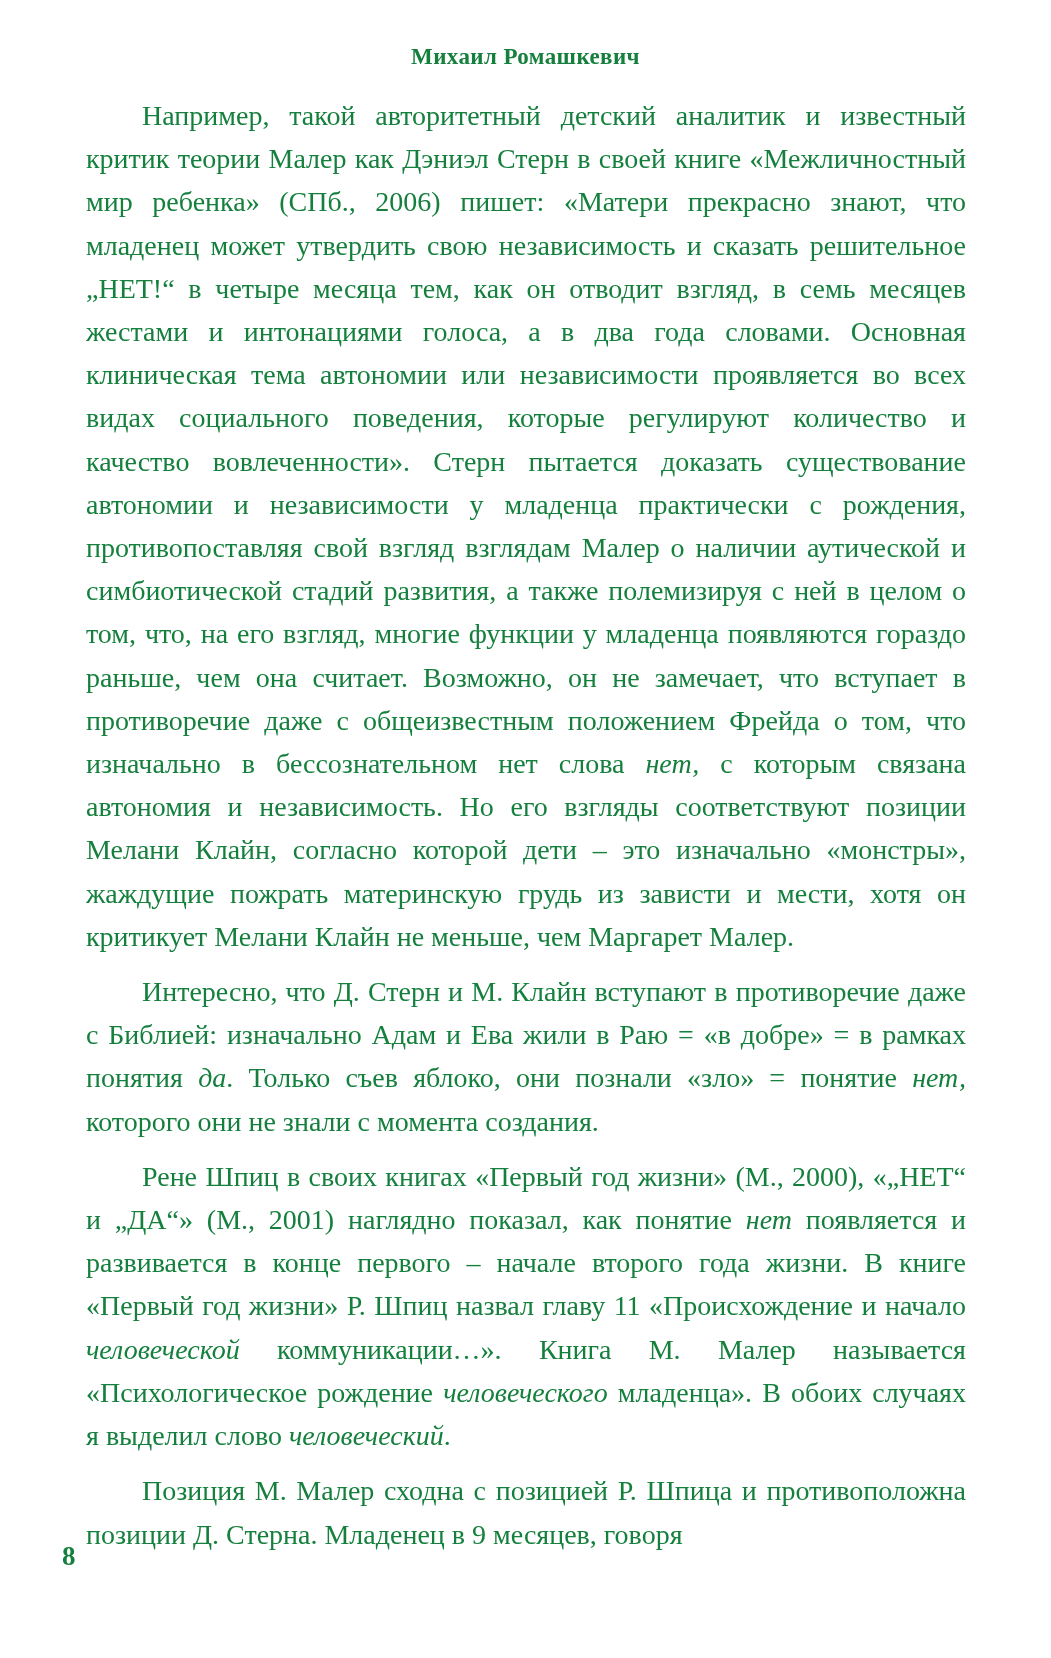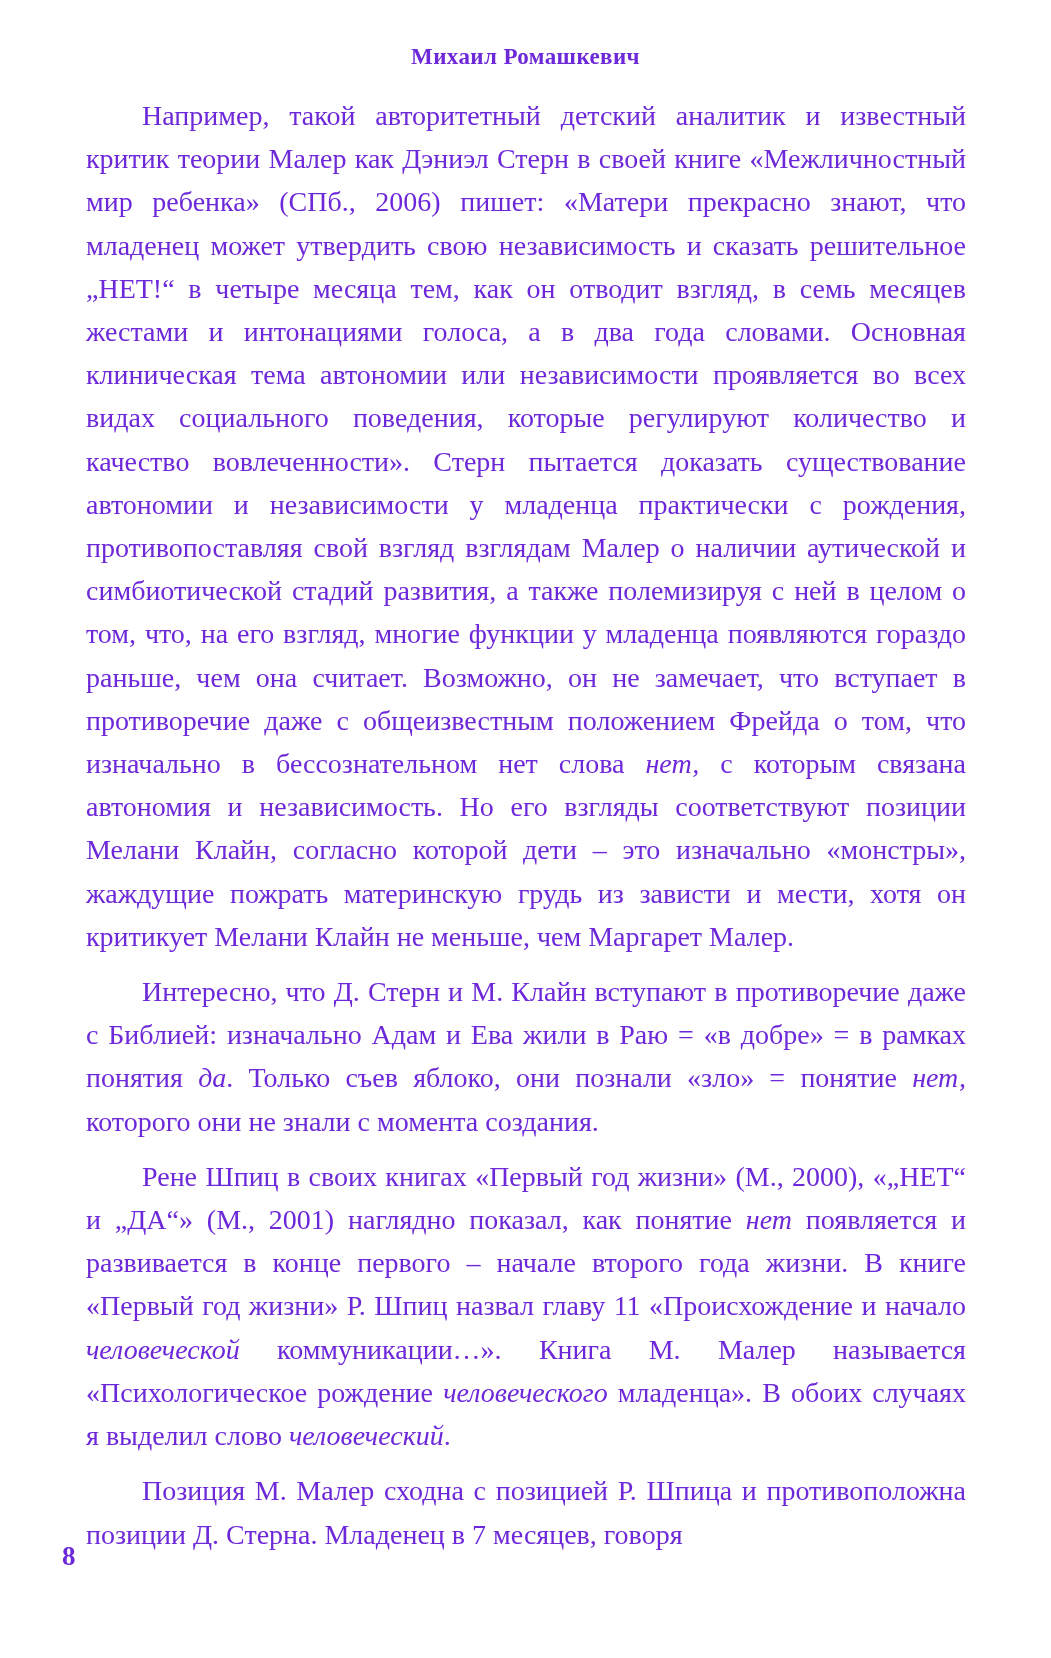--- a/index.html
+++ b/index.html
@@ -7,21 +7,21 @@
     padding: 0;
     background: #ffffff;
   }
   .page {
     position: relative;
     width: 1051px;
     height: 1658px;
     background: #ffffff;
     box-sizing: border-box;
     font-family: "Liberation Serif", "DejaVu Serif", serif;
-    color: #6d28d9;
+    color: #15803d;
     overflow: hidden;
   }
   .running-head {
     position: absolute;
     top: 44px;
     left: 0;
     width: 100%;
     text-align: center;
     font-size: 23px;
     letter-spacing: 0.4px;
@@ -60,18 +60,18 @@
 <body>
 
 <div class="page">
 
   <div class="running-head">Михаил Ромашкевич</div>
 
   <div class="content">
     <p class="para">Например, такой авторитетный детский аналитик и известный критик теории Малер как Дэниэл Стерн в своей книге «Межличностный мир ребенка» (СПб., 2006) пишет: «Матери прекрасно знают, что младенец может утвердить свою независимость и сказать решительное „НЕТ!“ в четыре месяца тем, как он отводит взгляд, в семь месяцев жестами и интонациями голоса, а в два года словами. Основная клиническая тема автономии или независимости проявляется во всех видах социального поведения, которые регулируют количество и качество вовлеченности». Стерн пытается доказать существование автономии и независимости у младенца практически с рождения, противопоставляя свой взгляд взглядам Малер о наличии аутической и симбиотической стадий развития, а также полемизируя с ней в целом о том, что, на его взгляд, многие функции у младенца появляются гораздо раньше, чем она считает. Возможно, он не замечает, что вступает в противоречие даже с общеизвестным положением Фрейда о том, что изначально в бессознательном нет слова <i>нет,</i> с которым связана автономия и независимость. Но его взгляды соответствуют позиции Мелани Клайн, согласно которой дети – это изначально «монстры», жаждущие пожрать материнскую грудь из зависти и мести, хотя он критикует Мелани Клайн не меньше, чем Маргарет Малер.</p>
     <p class="para">Интересно, что Д. Стерн и М. Клайн вступают в противоречие даже с Библией: изначально Адам и Ева жили в Раю = «в добре» = в рамках понятия <i>да</i>. Только съев яблоко, они познали «зло» = понятие <i>нет,</i> которого они не знали с момента создания.</p>
     <p class="para">Рене Шпиц в своих книгах «Первый год жизни» (М., 2000), «„НЕТ“ и „ДА“» (М., 2001) наглядно показал, как понятие <i>нет</i> появляется и развивается в конце первого – начале второго года жизни. В книге «Первый год жизни» Р. Шпиц назвал главу 11 «Происхождение и начало <i>человеческой</i> коммуникации…». Книга М. Малер называется «Психологическое рождение <i>человеческого</i> младенца». В обоих случаях я выделил слово <i>человеческий</i>.</p>
-    <p class="para">Позиция М. Малер сходна с позицией Р. Шпица и противоположна позиции Д. Стерна. Младенец в 7 месяцев, говоря</p>
+    <p class="para">Позиция М. Малер сходна с позицией Р. Шпица и противоположна позиции Д. Стерна. Младенец в 9 месяцев, говоря</p>
   </div>
 
   <div class="folio">8</div>
 
 </div>
 
 </body></html>

